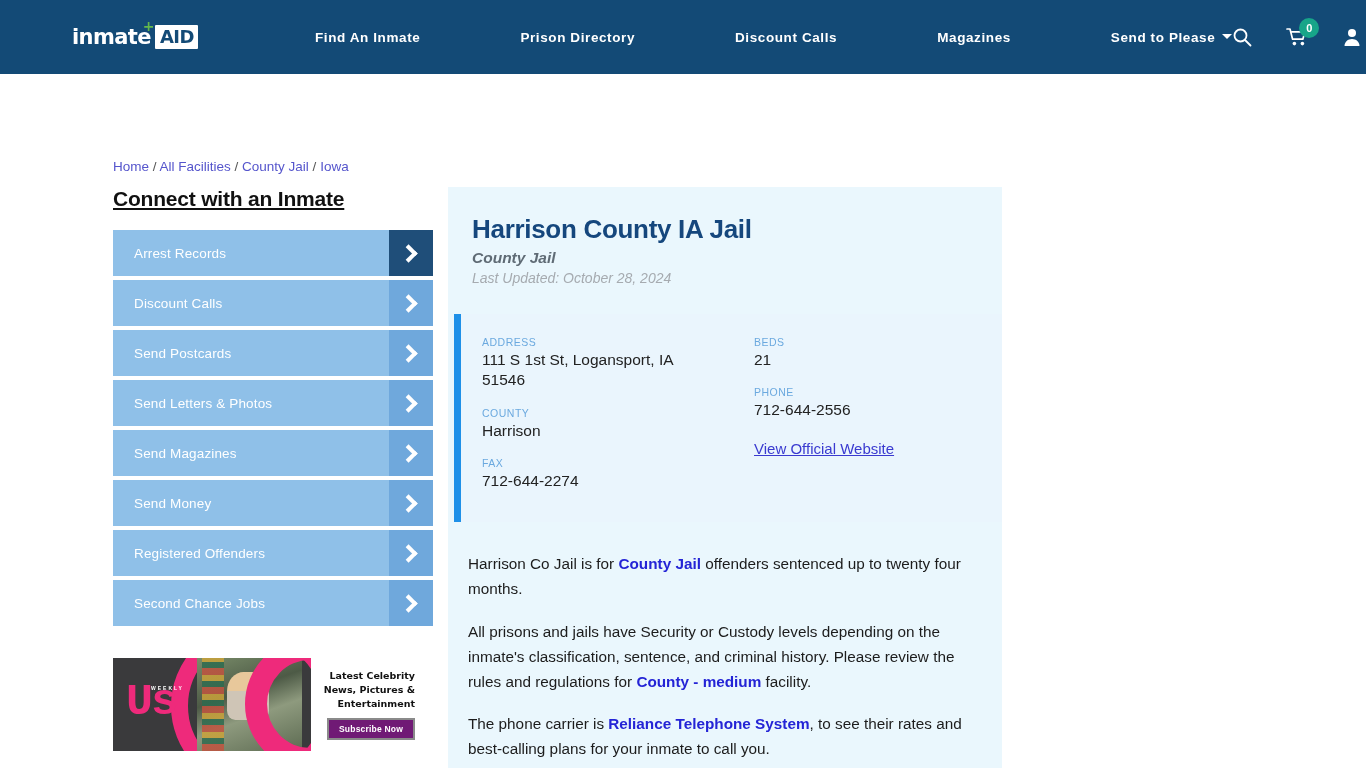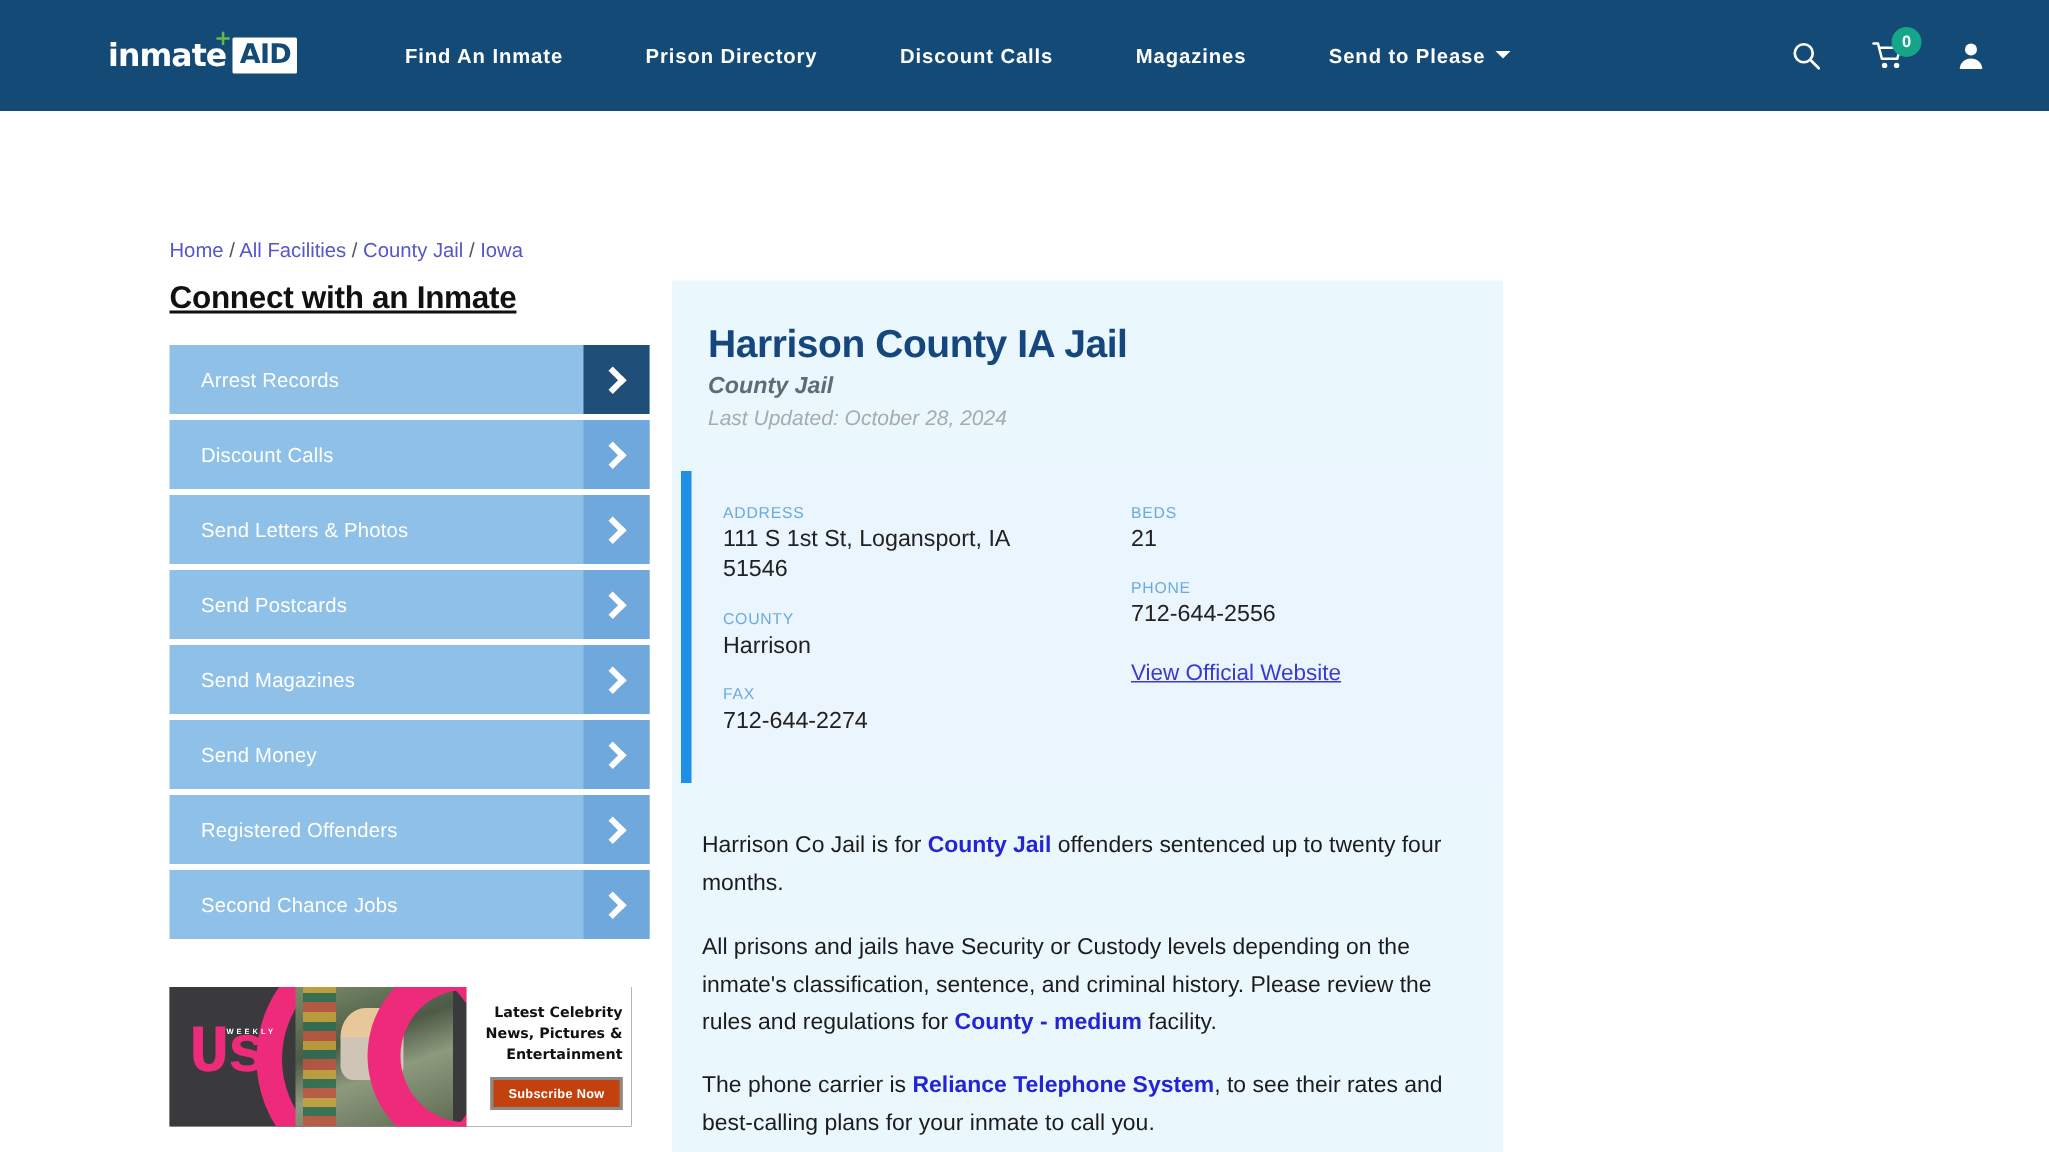--- a/index.html
+++ b/index.html
@@ -62,20 +62,21 @@
   }
   .nav-item {
     color: #ffffff;
     font-size: 13.5px;
     font-weight: 700;
     letter-spacing: 0.6px;
     padding: 6px 0;
     margin-right: 55px;
     cursor: pointer;
     white-space: nowrap;
+    margin-left: 45px;
   }
   .nav-item:last-child { margin-right: 0; }
   .caret {
     display: inline-block;
     margin-left: 7px;
     border-left: 5px solid transparent;
     border-right: 5px solid transparent;
     border-top: 5px solid #ffffff;
     vertical-align: middle;
     position: relative;
@@ -256,21 +257,21 @@
   .ad-right-text {
     font-size: 9.5px;
     font-weight: 700;
     color: #111111;
     text-align: right;
     line-height: 1.45;
     font-family: "DejaVu Sans", sans-serif;
   }
   .ad-cta {
     margin-top: 7px;
-    background: #c2410c;
+    background: #701a75;
     color: #ffffff;
     font-size: 8.5px;
     font-weight: 700;
     padding: 4px 10px;
     border: 2px solid #8a8a8a;
     letter-spacing: 0.2px;
   }
 
   
   .main-panel {
@@ -428,27 +429,27 @@
           <span class="chev"></span>
         </div>
     </div>
     <div class="side-btn">
       <div class="side-btn-label">Discount Calls</div>
       <div class="side-btn-arrow">
           <span class="chev"></span>
         </div>
     </div>
     <div class="side-btn">
+      <div class="side-btn-label">Send Postcards</div>
+      <div class="side-btn-arrow">
+          <span class="chev"></span>
+        </div>
+    </div>
+    <div class="side-btn">
       <div class="side-btn-label">Send Letters &amp; Photos</div>
-      <div class="side-btn-arrow">
-          <span class="chev"></span>
-        </div>
-    </div>
-    <div class="side-btn">
-      <div class="side-btn-label">Send Postcards</div>
       <div class="side-btn-arrow">
           <span class="chev"></span>
         </div>
     </div>
     <div class="side-btn">
       <div class="side-btn-label">Send Magazines</div>
       <div class="side-btn-arrow">
           <span class="chev"></span>
         </div>
     </div>

